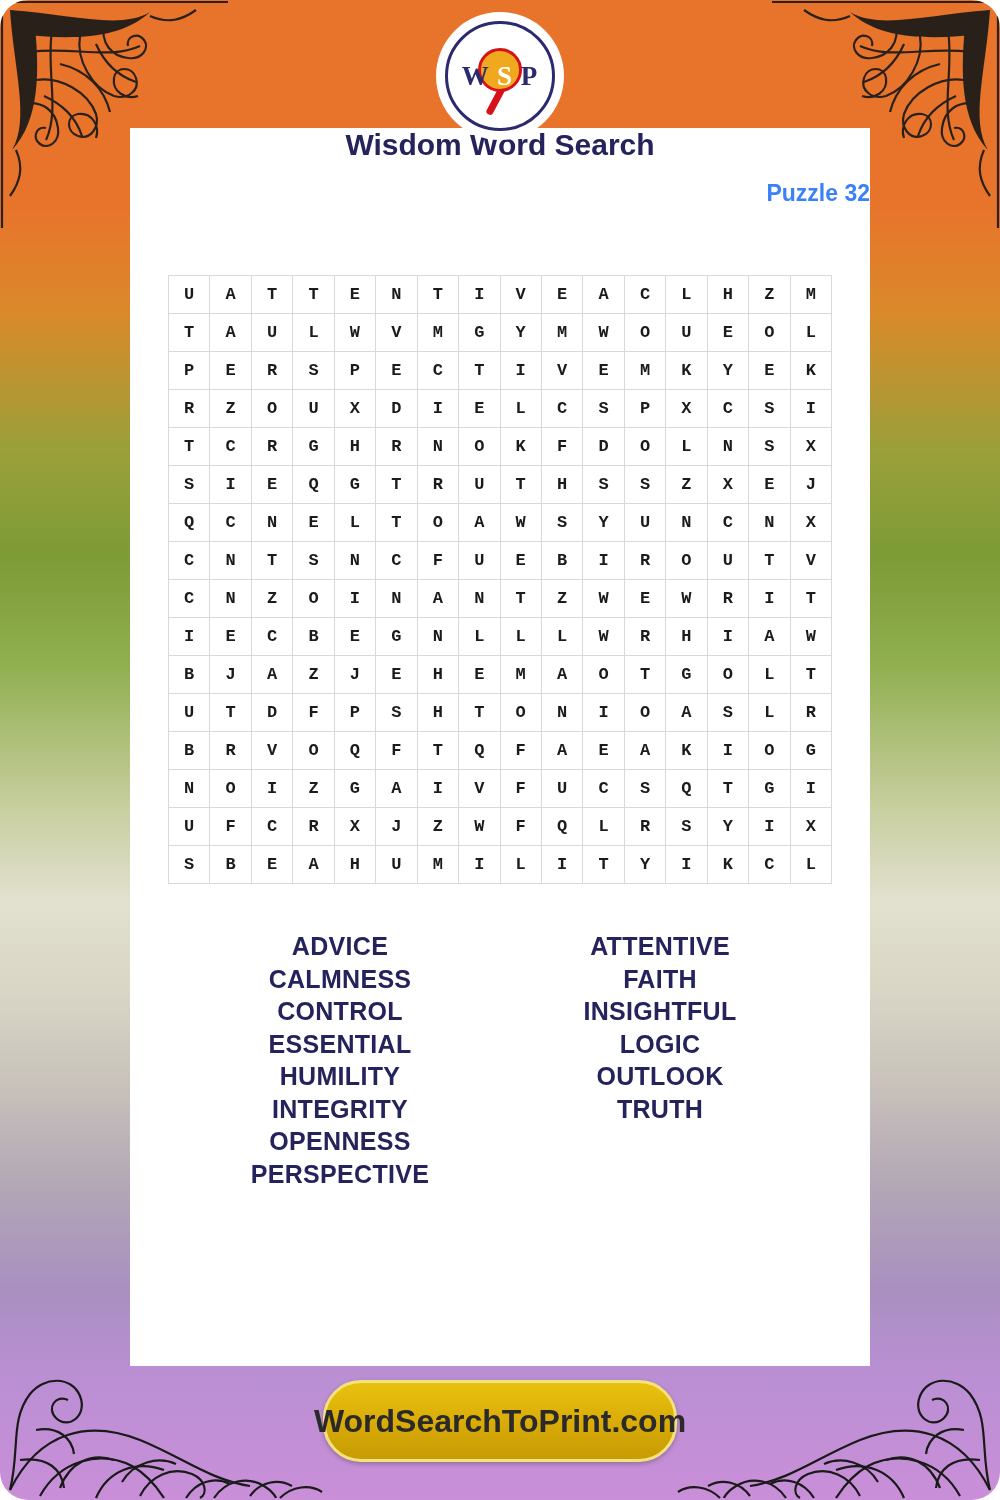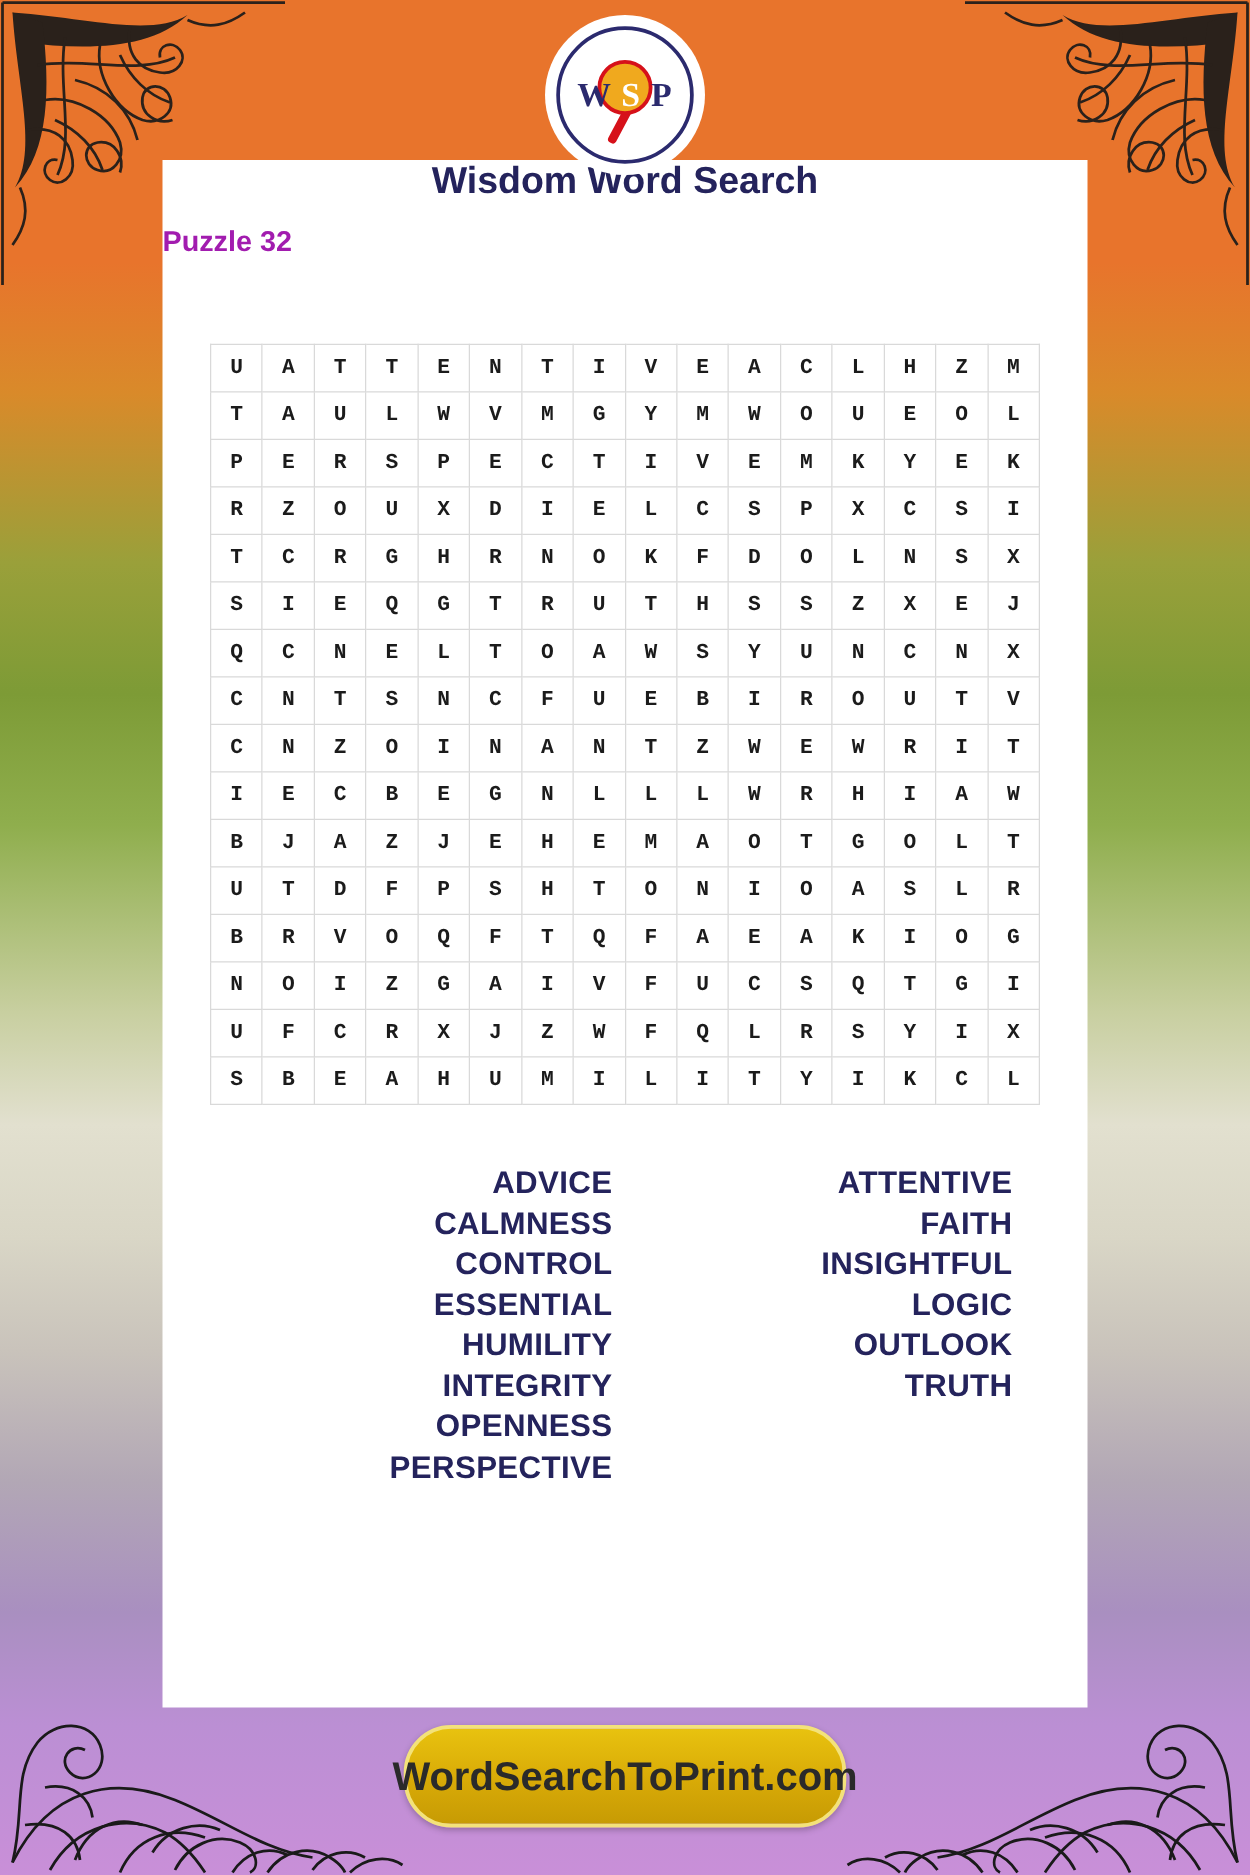--- a/index.html
+++ b/index.html
@@ -25,20 +25,21 @@
         #8fae4d 44%,
         #c8cfa0 54%,
         #e2e0cf 60%,
         #d9d6c6 66%,
         #c9c3bb 72%,
         #b2a7b5 79%,
         #a98fc0 86%,
         #bb8fd4 92%,
         #c98fd8 100%);
     overflow: hidden;
+    border-radius: 28px;
   }
   
   .corner {
     position: absolute;
     width: 230px;
     height: 230px;
     opacity: 0.92;
     pointer-events: none;
   }
   .corner.tl { top: 0; left: 0; }
@@ -118,22 +119,22 @@
     z-index: 1;
   }
 
   .title {
     text-align: center;
     color: #24235c;
     font-size: 30px;
     font-weight: bold;
   }
   .subtitle {
-    text-align: left;
-    color: #a21caf;
+    text-align: right;
+    color: #3b82f6;
     font-size: 23px;
     font-weight: bold;
     margin-top: 18px;
   }
 
   .grid-wrap {
     margin: 0 auto;
     margin-top: 68px;
     width: 664px;
   }
@@ -156,21 +157,21 @@
 
   .words {
     margin: 0 auto;
     margin-top: 46px;
     width: 620px;
     display: flex;
     justify-content: space-between;
   }
   .words-col {
     width: 300px;
-    text-align: right;
+    text-align: center;
   }
   .word {
     color: #24235c;
     font-size: 25px;
     font-weight: bold;
     line-height: 32.5px;
     letter-spacing: 0.3px;
   }
 
   .footer-btn {

